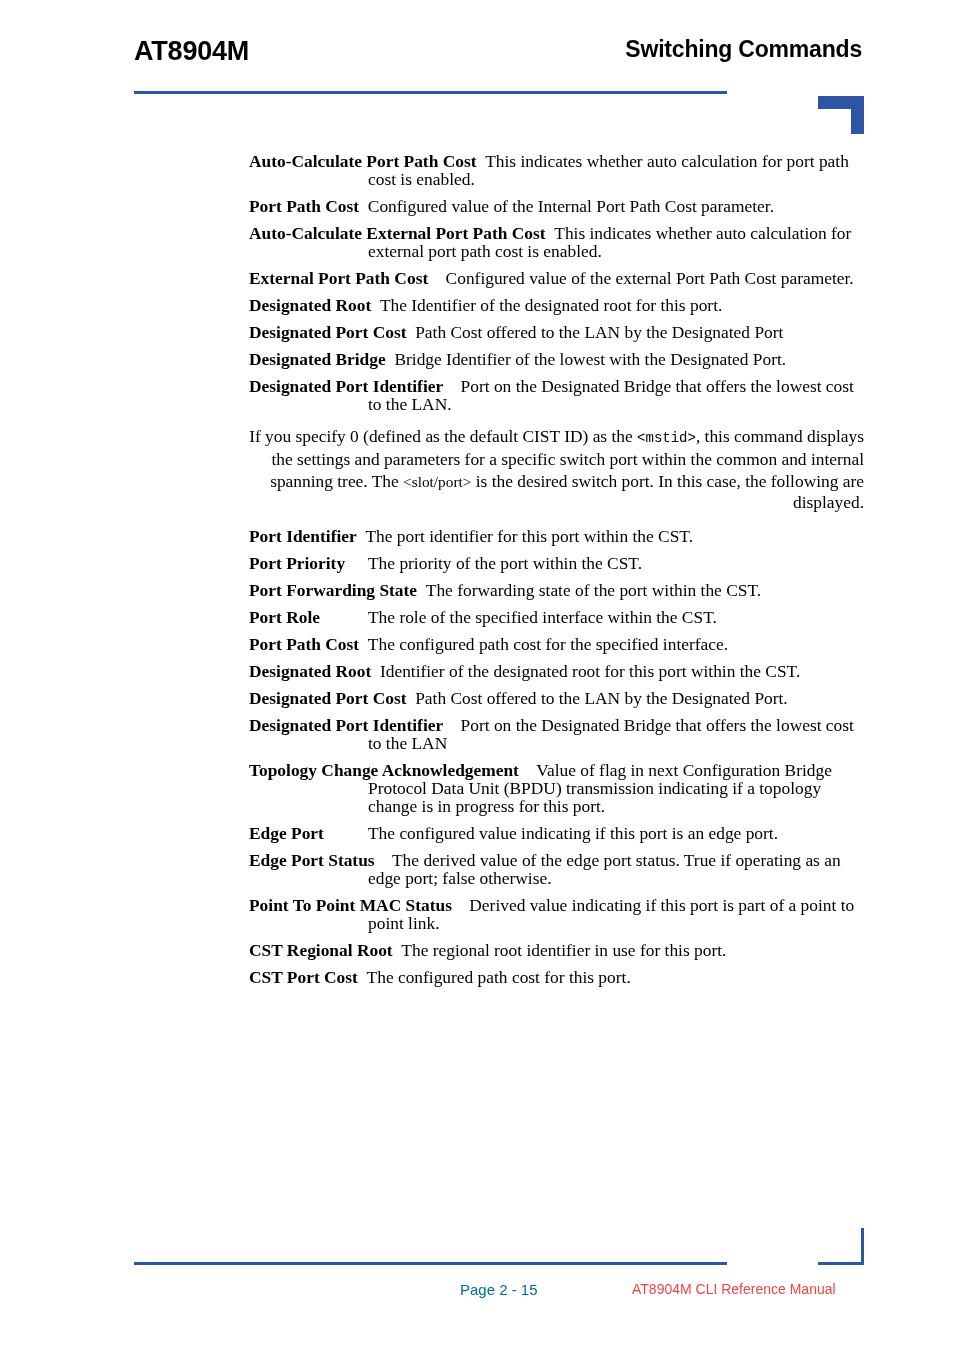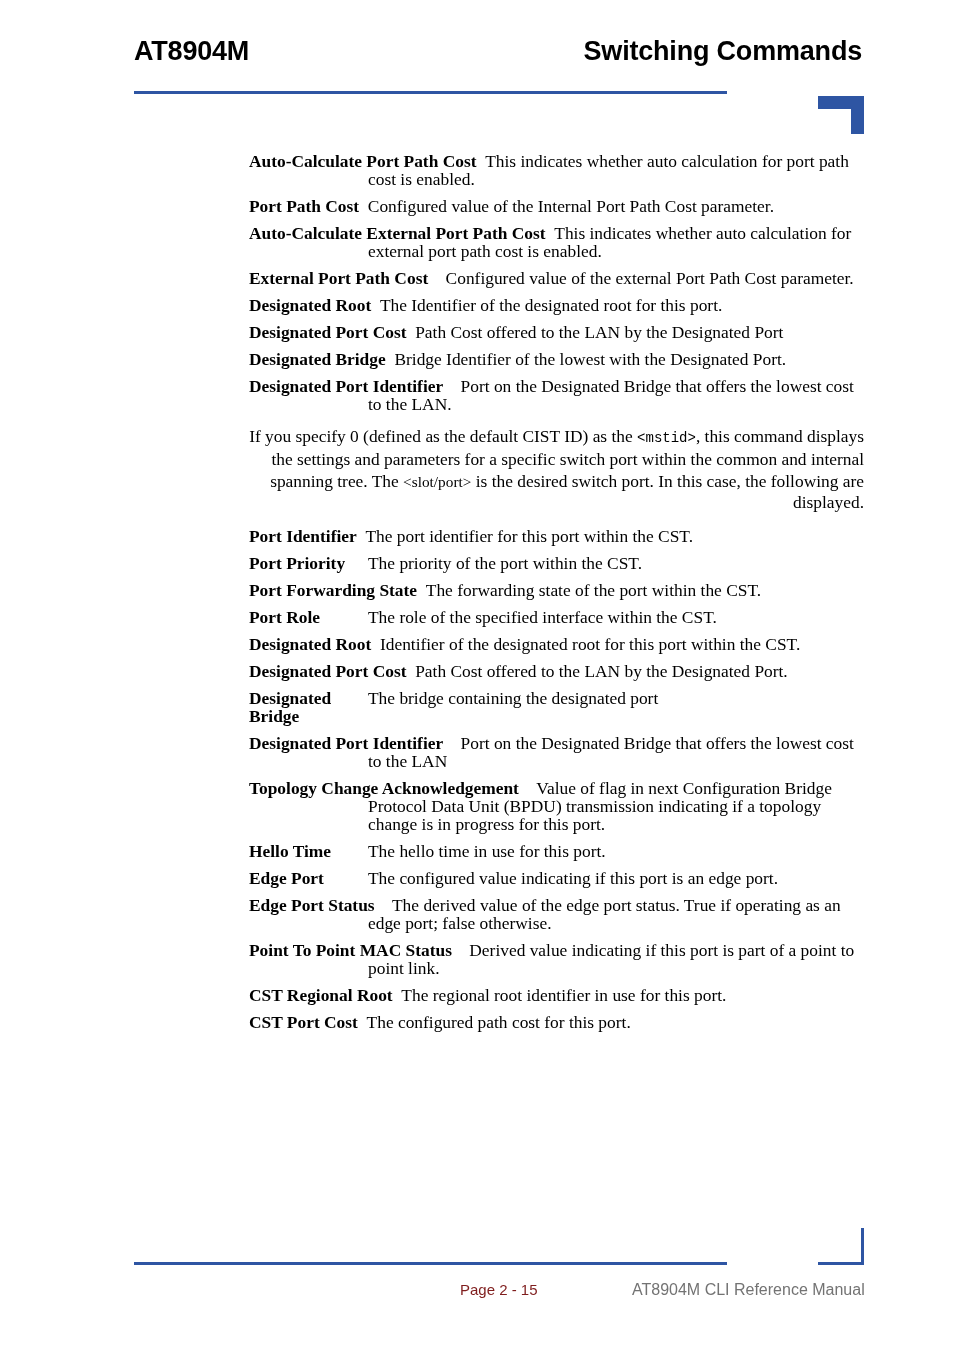--- a/index.html
+++ b/index.html
@@ -34,21 +34,21 @@
     letter-spacing: -0.2px;
     color: #000000;
     white-space: nowrap;
   }
   .header-title-right {
     position: absolute;
     right: 92px;
     top: 36px;
     font-family: "Liberation Sans Narrow", "Liberation Sans", sans-serif;
     font-weight: bold;
-    font-size: 27px;
+    font-size: 23px;
     letter-spacing: -0.2px;
     color: #000000;
     white-space: nowrap;
     text-align: right;
   }
   .header-rule {
     position: absolute;
     left: 134px;
     top: 91px;
     width: 593px;
@@ -97,30 +97,30 @@
     width: 3px;
     height: 37px;
     background: #2e55a3;
   }
   .footer-page {
     position: absolute;
     left: 460px;
     top: 1281px;
     font-family: "Liberation Sans Narrow", "Liberation Sans", sans-serif;
     font-size: 15px;
-    color: #7f1d1d;
+    color: #0369a1;
     white-space: nowrap;
   }
   .footer-manual {
     position: absolute;
     left: 632px;
     top: 1281px;
     font-family: "Liberation Sans Narrow", "Liberation Sans", sans-serif;
-    font-size: 16px;
-    color: #737373;
+    font-size: 14px;
+    color: #ef4444;
     white-space: nowrap;
   }
 
   
   .content {
     position: absolute;
     left: 249px;
     top: 152px;
     width: 615px;
   }
@@ -238,44 +238,41 @@
       </p>
 
       <p class="def">
         <span class="term">Port Forwarding State</span><span class="gap-s"></span><span class="desc">The forwarding state of the port within the CST.</span>
       </p>
 
       <p class="def tabbed">
         <span class="term">Port Role</span><span class="desc">The role of the specified interface within the CST.</span>
       </p>
 
+      <p class="def">
+        <span class="term">Port Path Cost</span><span class="gap-s"></span><span class="desc">The configured path cost for the specified interface.</span>
+      </p>
 
       <p class="def">
         <span class="term">Designated Root</span><span class="gap-s"></span><span class="desc">Identifier of the designated root for this port within the CST.</span>
       </p>
 
       <p class="def">
         <span class="term">Designated Port Cost</span><span class="gap-s"></span><span class="desc">Path Cost offered to the LAN by the Designated Port.</span>
       </p>
 
-      <p class="def tabbed">
-        <span class="term">Designated Bridge</span><span class="desc">The bridge containing the designated port</span>
-      </p>
 
       <p class="def">
         <span class="term">Designated Port Identifier</span><span class="gap-m"></span><span class="desc">Port on the Designated Bridge that offers the lowest cost to the LAN</span>
       </p>
 
       <p class="def">
         <span class="term">Topology Change Acknowledgement</span><span class="gap-m"></span><span class="desc">Value of flag in next Configuration Bridge Protocol Data Unit (BPDU) transmission indicating if a topology change is in progress for this port.</span>
       </p>
 
-      <p class="def tabbed">
-        <span class="term">Hello Time</span><span class="desc">The hello time in use for this port.</span>
-      </p>
 
       <p class="def tabbed">
         <span class="term">Edge Port</span><span class="desc">The configured value indicating if this port is an edge port.</span>
       </p>
 
       <p class="def">
         <span class="term">Edge Port Status</span><span class="gap-m"></span><span class="desc">The derived value of the edge port status. True if operating as an edge port; false otherwise.</span>
       </p>
 
       <p class="def">

